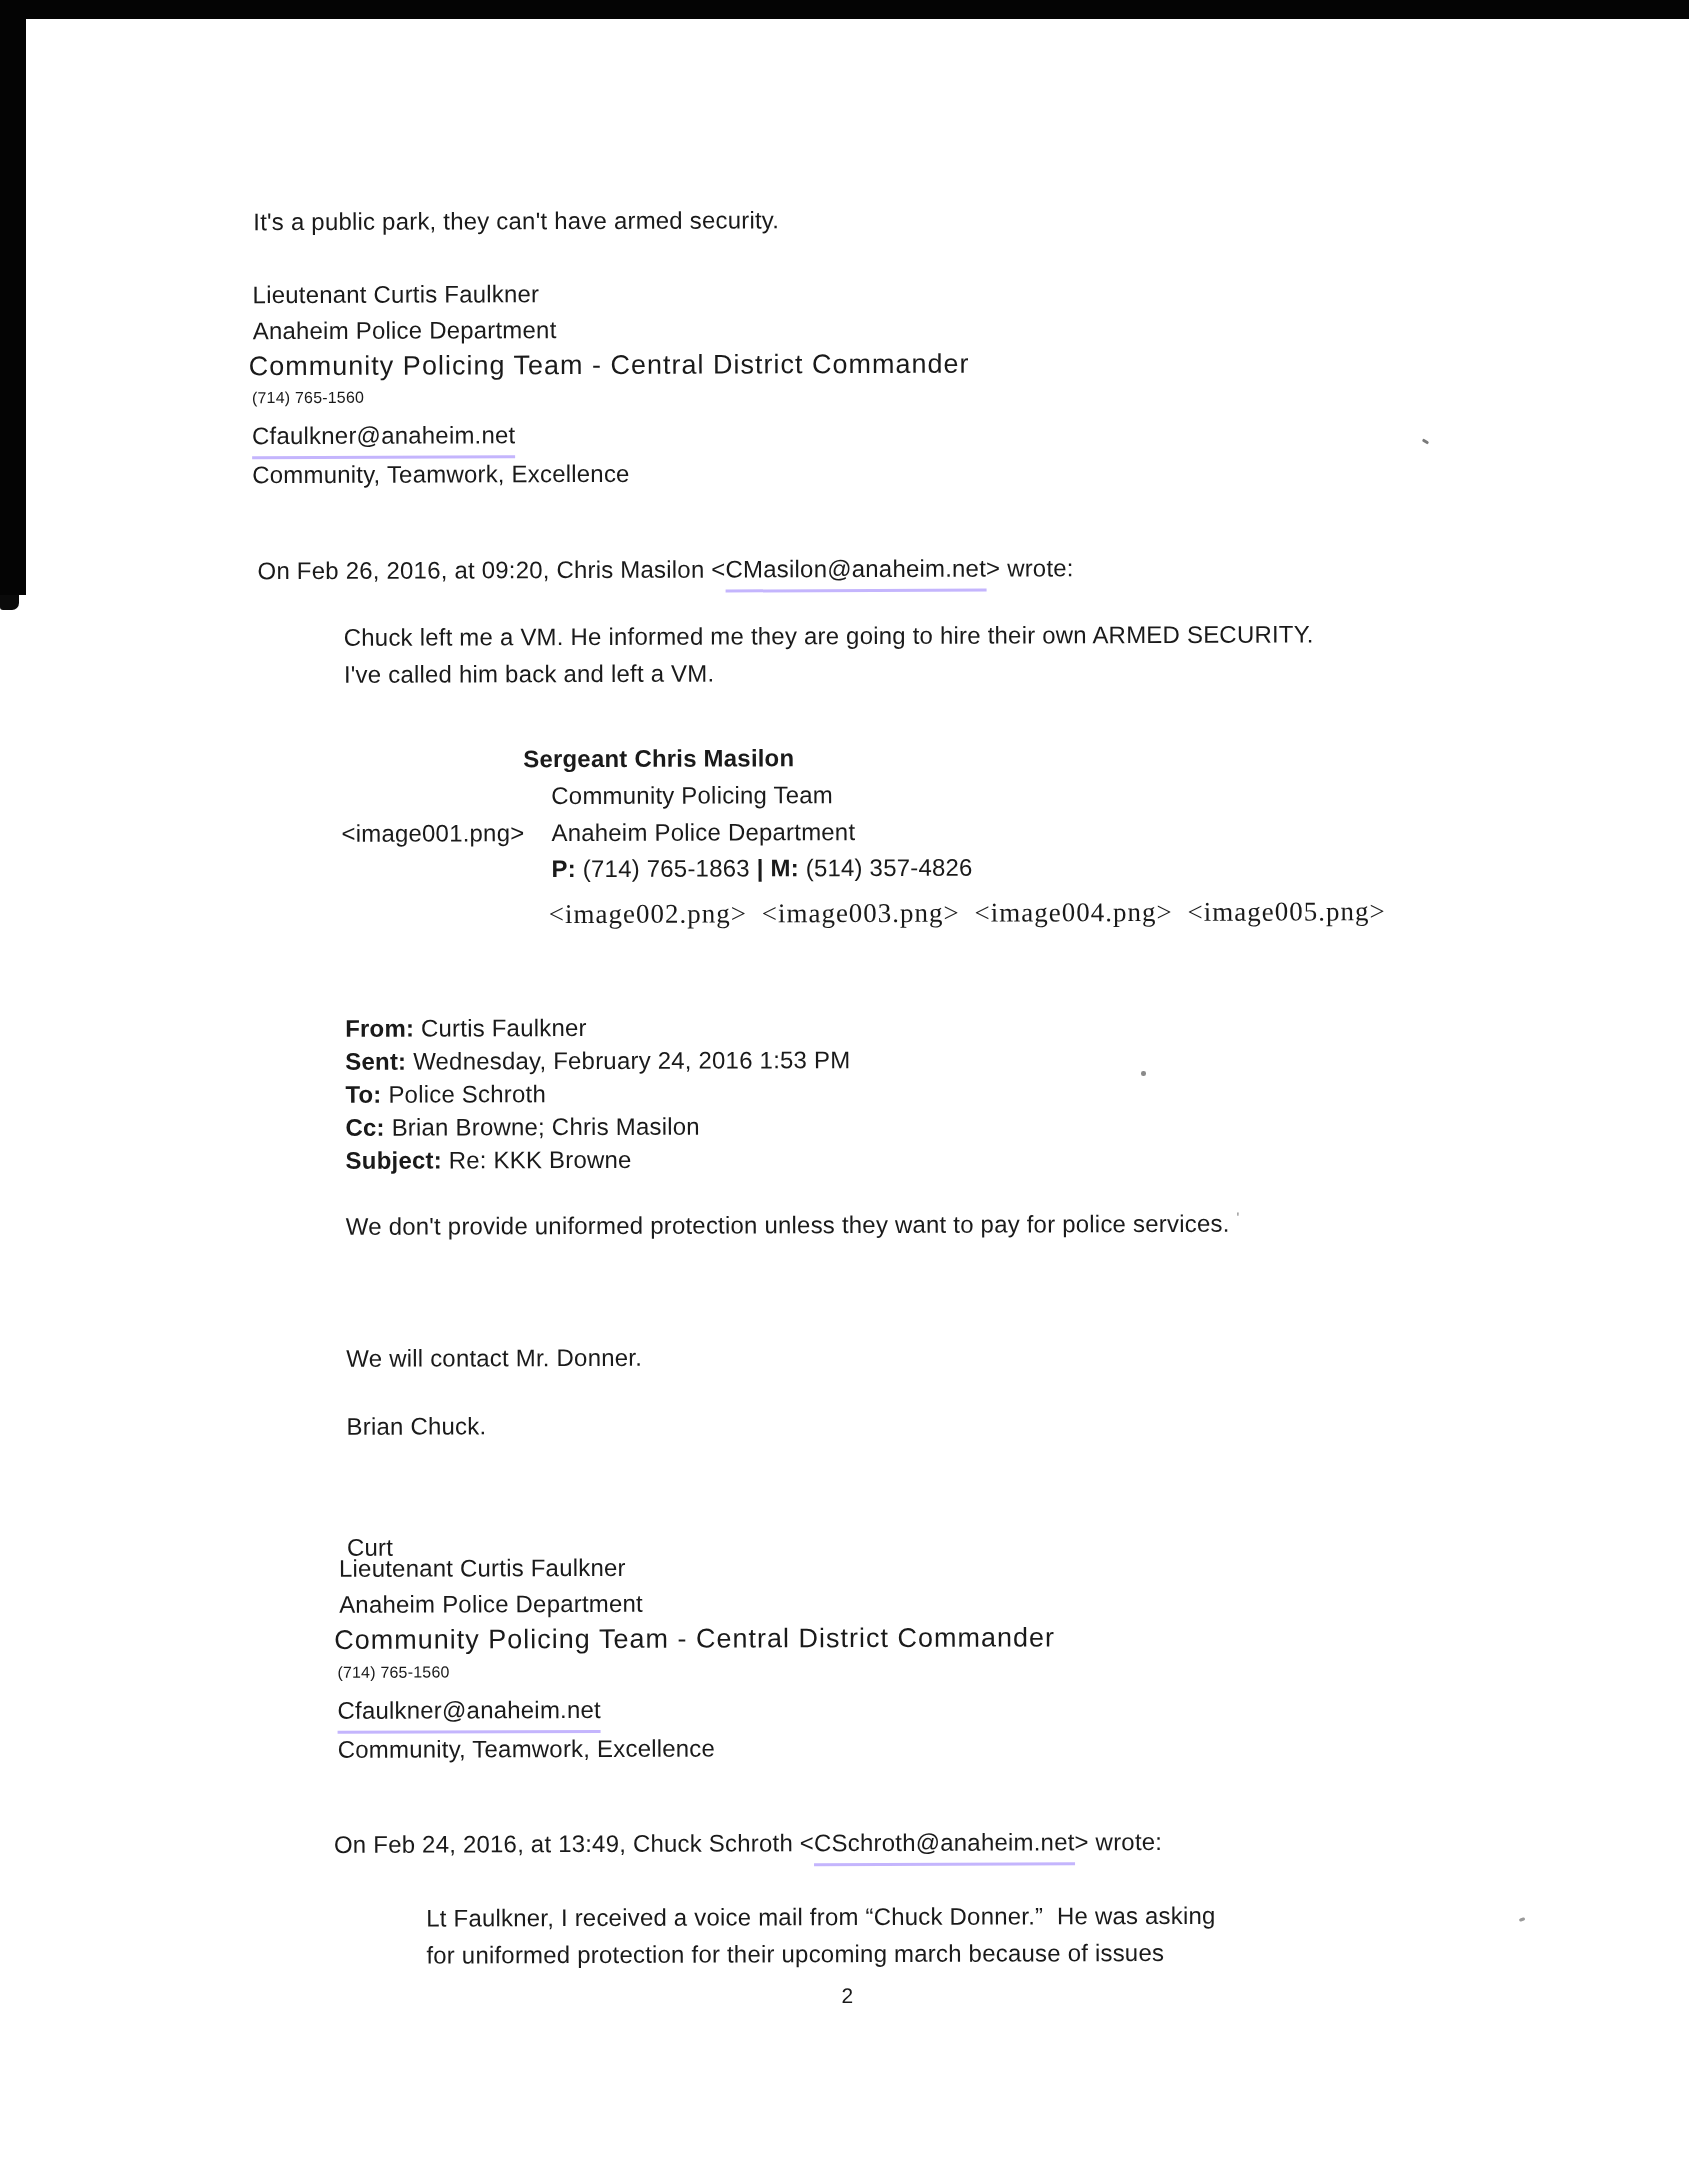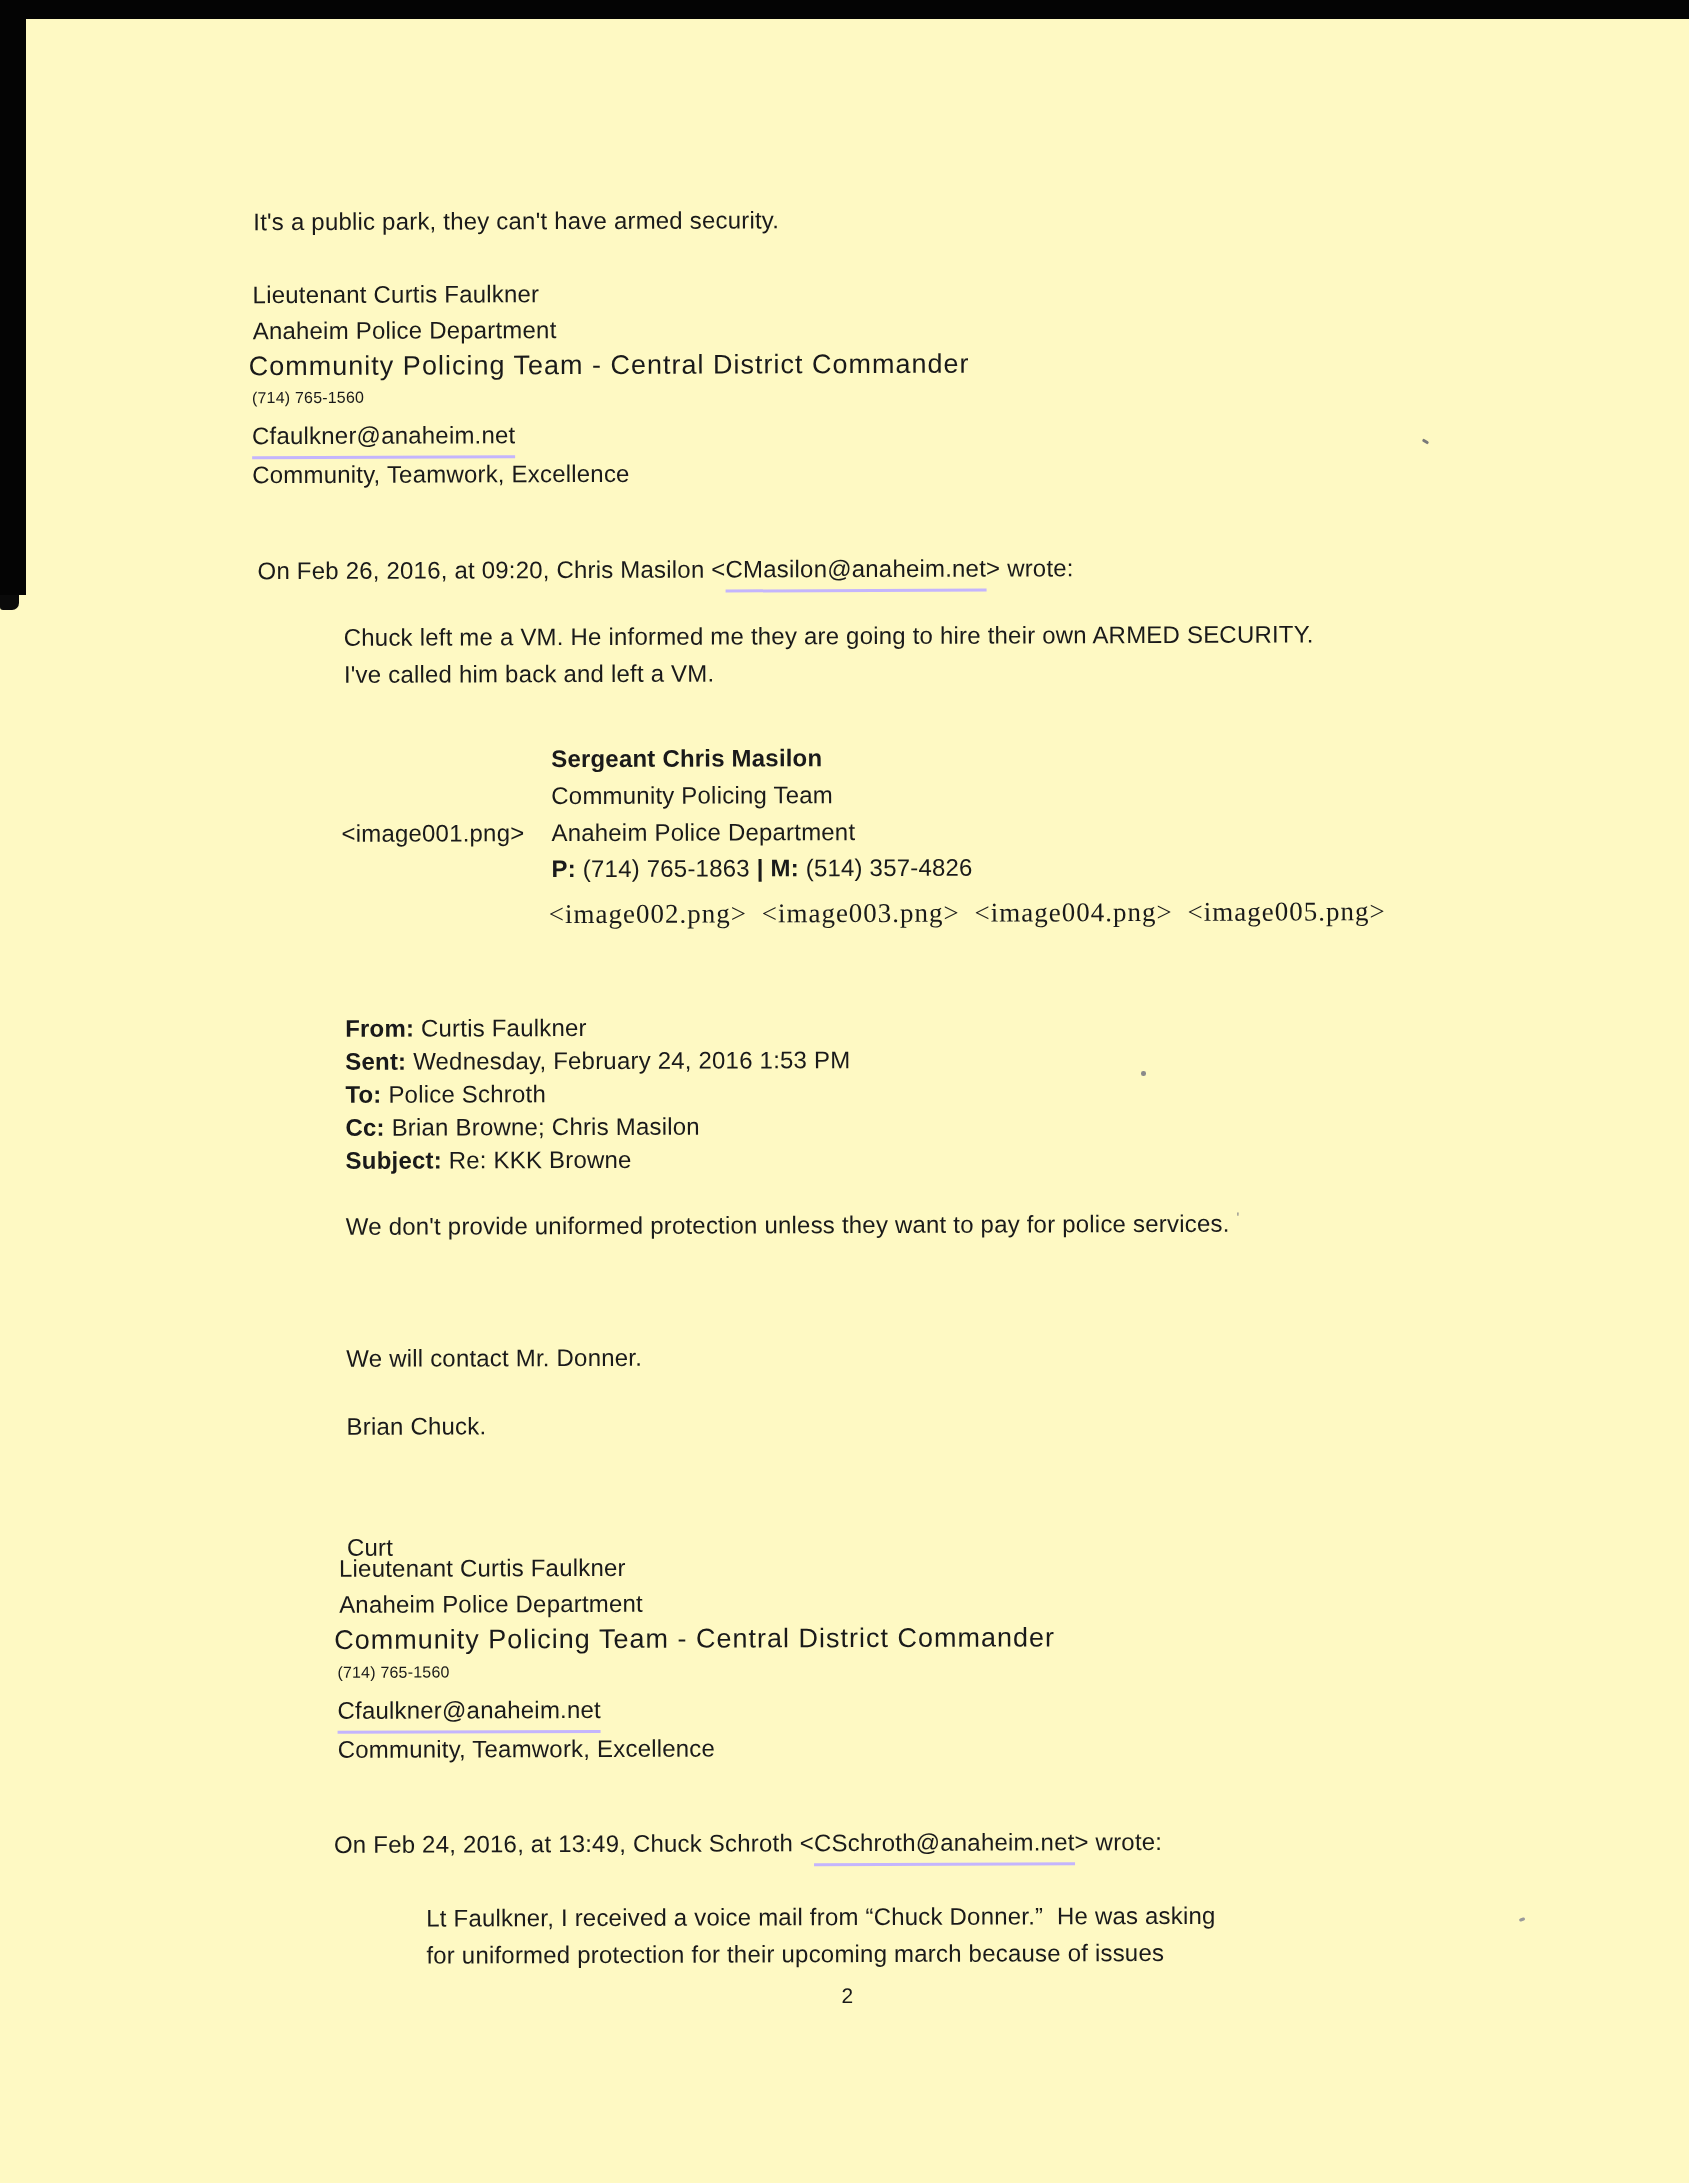--- a/index.html
+++ b/index.html
@@ -4,21 +4,21 @@
 <style>
   html, body { margin:0; padding:0; }
   body {
     width:1689px; height:2183px;
     background:#e8e8e8;
     font-family:"Liberation Sans", sans-serif;
   }
   .page {
     position:relative;
     width:1689px; height:2183px;
-    background:#fef9c3;
+    background:#ffffff;
     overflow:hidden;
     color:#1a1a1a;
   }
   .content {
     position:absolute; left:0; top:0; width:100%; height:100%;
     transform:rotate(-0.2deg);
     transform-origin:298px 994px;
   }
   .t {
     position:absolute;
@@ -88,21 +88,21 @@
     <div class="t big" style="left:251px; top:351px;">Community Policing Team - Central District Commander</div>
     <div class="t phone" style="left:254px; top:389px;">(714) 765-1560</div>
     <div class="t" style="left:254px; top:423px;"><span class="u">Cfaulkner@anaheim.net</span></div>
     <div class="t" style="left:254px; top:462px;">Community, Teamwork, Excellence</div>
 
     <div class="t" style="left:259px; top:558px;"><span>On Feb 26, 2016, at 09:20, Chris Masilon &lt;</span><span class="u">CMasilon@anaheim.net</span><span>&gt; wrote:</span></div>
 
     <div class="t" style="left:345px; top:625px;">Chuck left me a VM. He informed me they are going to hire their own ARMED SECURITY.</div>
     <div class="t" style="left:345px; top:662px;">I've called him back and left a VM.</div>
 
-    <div class="t b" style="left:552px; top:747px;text-align:center;">Sergeant Chris Masilon</div>
+    <div class="t b" style="left:524px; top:747px;text-align:center;">Sergeant Chris Masilon</div>
     <div class="t" style="left:552px; top:784px;">Community Policing Team</div>
     <div class="t" style="left:342px; top:821px;">&lt;image001.png&gt;</div>
     <div class="t" style="left:552px; top:821px;">Anaheim Police Department</div>
     <div class="t" style="left:552px; top:857px;"><span class="b">P:</span><span> (714) 765-1863 </span><span class="b">|</span><span class="b"> M:</span><span> (514) 357-4826</span></div>
     <div class="t serifrow" style="left:549px; top:900px;">&lt;image002.png&gt; &lt;image003.png&gt; &lt;image004.png&gt; &lt;image005.png&gt;</div>
 
     <div class="t" style="left:345px; top:1016px;"><span class="b">From:</span><span> Curtis Faulkner</span></div>
     <div class="t" style="left:345px; top:1049px;"><span class="b">Sent:</span><span> Wednesday, February 24, 2016 1:53 PM</span></div>
     <div class="t" style="left:345px; top:1082px;"><span class="b">To:</span><span> Police Schroth</span></div>
     <div class="t" style="left:345px; top:1115px;"><span class="b">Cc:</span><span> Brian Browne; Chris Masilon</span></div>

